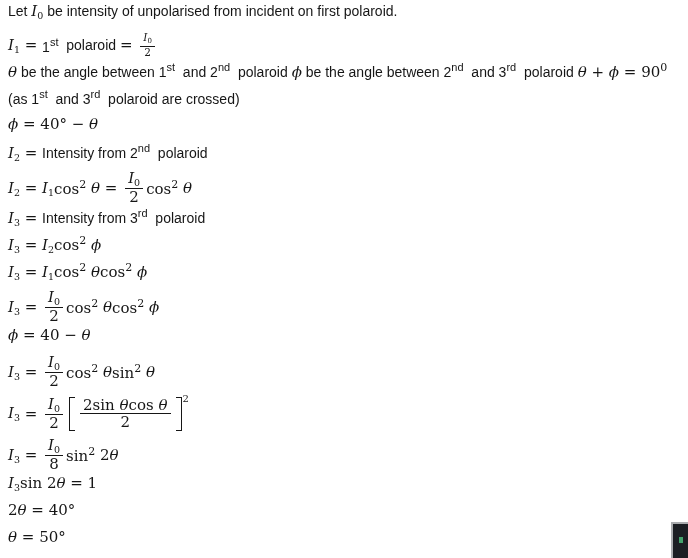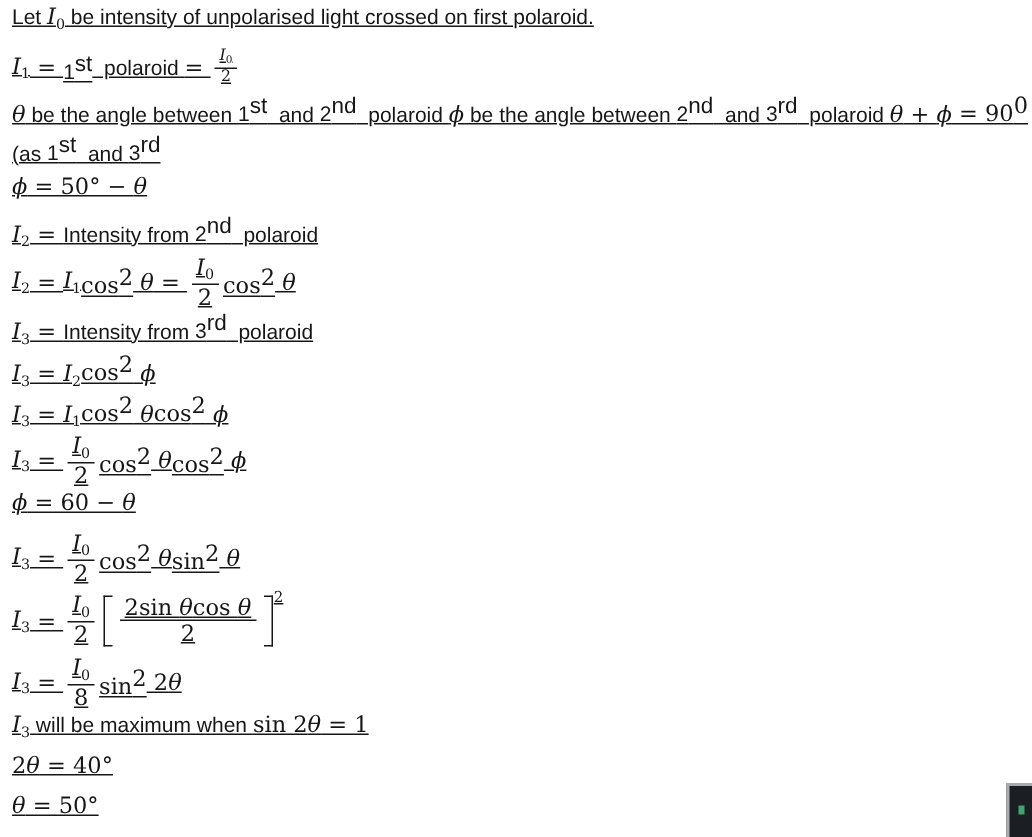--- a/index.html
+++ b/index.html
@@ -2,31 +2,31 @@
 <html><head>
 <meta charset="utf-8">
 <style>
   html,body{margin:0;padding:0;}
   body{
     width:688px;height:558px;position:relative;overflow:hidden;
     background:#ffffff;
     font-family:"Liberation Sans",sans-serif;
     color:#161616;
   }
-  .page{padding:2px 8px 0 8px;text-decoration:underline;}
+  .page{padding:2px 8px 0 8px;}
   .line{display:flex;align-items:baseline;height:27px;}
   .line.sf{height:32px;align-items:center;}
   .line.fl{height:38px;align-items:center;}
   .line.xl{height:45px;align-items:center;}
   .line > *{white-space:pre;}
   .txt{font-size:14px;}
   .mn{font-family:"DejaVu Serif",serif;font-size:15px;}
   .mi{font-family:"DejaVu Serif",serif;font-size:15px;font-style:italic;}
   .sb{font-size:9.5px;vertical-align:-3px;font-style:normal;}
-  .sp{font-size:15px;vertical-align:5.5px;font-style:normal;}
+  .sp{font-size:11px;vertical-align:5.5px;font-style:normal;}
   .frac{display:inline-flex;flex-direction:column;align-items:center;margin:0 3px;line-height:1.1;align-self:center;}
   .fnum,.fden{display:flex;justify-content:center;padding:0 3px;}
   .fbar{height:0;border-top:1.3px solid #161616;align-self:stretch;}
   .frac.small .mn,.frac.small .mi{font-size:10.5px;}
   .frac.small .sb{font-size:7px;vertical-align:-2px;}
   .frac.small .fbar{border-top-width:1px;}
   .brk{display:inline-flex;align-items:stretch;margin-left:3px;align-self:center;text-align:right;}
   .lb{width:5px;border:1.5px solid #161616;border-right:0;}
   .rb{width:5px;border:1.5px solid #161616;border-left:0;}
   .brin{display:inline-flex;align-items:center;padding:0 2px;}
@@ -35,21 +35,21 @@
   .corner-widget .dot{position:absolute;left:6px;top:13px;width:4px;height:6px;}
 </style>
 </head>
 <body style="background: rgb(255, 255, 255); color: rgb(22, 22, 22);">
 
 <div class="page">
   <div id="math-doc">
       <div class="line">
         <span class="txt">Let </span>
         <span class="mi">I<span class="sb">0</span></span>
-        <span class="txt"> be intensity of unpolarised light crossed on first polaroid.</span>
+        <span class="txt"> be intensity of unpolarised from incident on first polaroid.</span>
       </div>
       <div class="line sf">
         <span class="mi">I<span class="sb">1</span></span>
         <span class="mn"> = </span>
         <span class="txt">1<span class="sp">st</span></span>
         <span class="txt">  polaroid </span>
         <span class="mn">= </span>
         <span class="frac small"><span class="fnum"><span class="mi">I<span class="sb">0</span></span></span><span class="fbar"></span><span class="fden"><span class="mn">2</span></span></span>
       </div>
       <div class="line">
@@ -68,24 +68,25 @@
         <span class="mi">θ</span>
         <span class="mn"> + </span>
         <span class="mi">ϕ</span>
         <span class="mn"> = 90<span class="sp">0</span></span>
       </div>
       <div class="line">
         <span class="txt">(as </span>
         <span class="txt">1<span class="sp">st</span></span>
         <span class="txt">  and </span>
         <span class="txt">3<span class="sp">rd</span></span>
+        <span class="txt">  polaroid are crossed)</span>
       </div>
       <div class="line">
         <span class="mi">ϕ</span>
-        <span class="mn"> = 50° − </span>
+        <span class="mn"> = 40° − </span>
         <span class="mi">θ</span>
       </div>
       <div class="line">
         <span class="mi">I<span class="sb">2</span></span>
         <span class="mn"> = </span>
         <span class="txt">Intensity from </span>
         <span class="txt">2<span class="sp">nd</span></span>
         <span class="txt">  polaroid</span>
       </div>
       <div class="line fl">
@@ -126,21 +127,21 @@
         <span class="mi">I<span class="sb">3</span></span>
         <span class="mn"> = </span>
         <span class="frac"><span class="fnum"><span class="mi">I<span class="sb">0</span></span></span><span class="fbar"></span><span class="fden"><span class="mn">2</span></span></span>
         <span class="mn">cos<span class="sp">2</span></span>
         <span class="mi"> θ</span>
         <span class="mn">cos<span class="sp">2</span></span>
         <span class="mi"> ϕ</span>
       </div>
       <div class="line">
         <span class="mi">ϕ</span>
-        <span class="mn"> = 60 − </span>
+        <span class="mn"> = 40 − </span>
         <span class="mi">θ</span>
       </div>
       <div class="line fl">
         <span class="mi">I<span class="sb">3</span></span>
         <span class="mn"> = </span>
         <span class="frac"><span class="fnum"><span class="mi">I<span class="sb">0</span></span></span><span class="fbar"></span><span class="fden"><span class="mn">2</span></span></span>
         <span class="mn">cos<span class="sp">2</span></span>
         <span class="mi"> θ</span>
         <span class="mn">sin<span class="sp">2</span></span>
         <span class="mi"> θ</span>
@@ -154,21 +155,20 @@
       <div class="line fl">
         <span class="mi">I<span class="sb">3</span></span>
         <span class="mn"> = </span>
         <span class="frac"><span class="fnum"><span class="mi">I<span class="sb">0</span></span></span><span class="fbar"></span><span class="fden"><span class="mn">8</span></span></span>
         <span class="mn">sin<span class="sp">2</span></span>
         <span class="mn"> 2</span>
         <span class="mi">θ</span>
       </div>
       <div class="line">
         <span class="mi">I<span class="sb">3</span></span>
-        <span class="txt"> will be maximum when </span>
         <span class="mn">sin 2</span>
         <span class="mi">θ</span>
         <span class="mn"> = 1</span>
       </div>
       <div class="line">
         <span class="mn">2</span>
         <span class="mi">θ</span>
         <span class="mn"> = 40°</span>
       </div>
       <div class="line">

